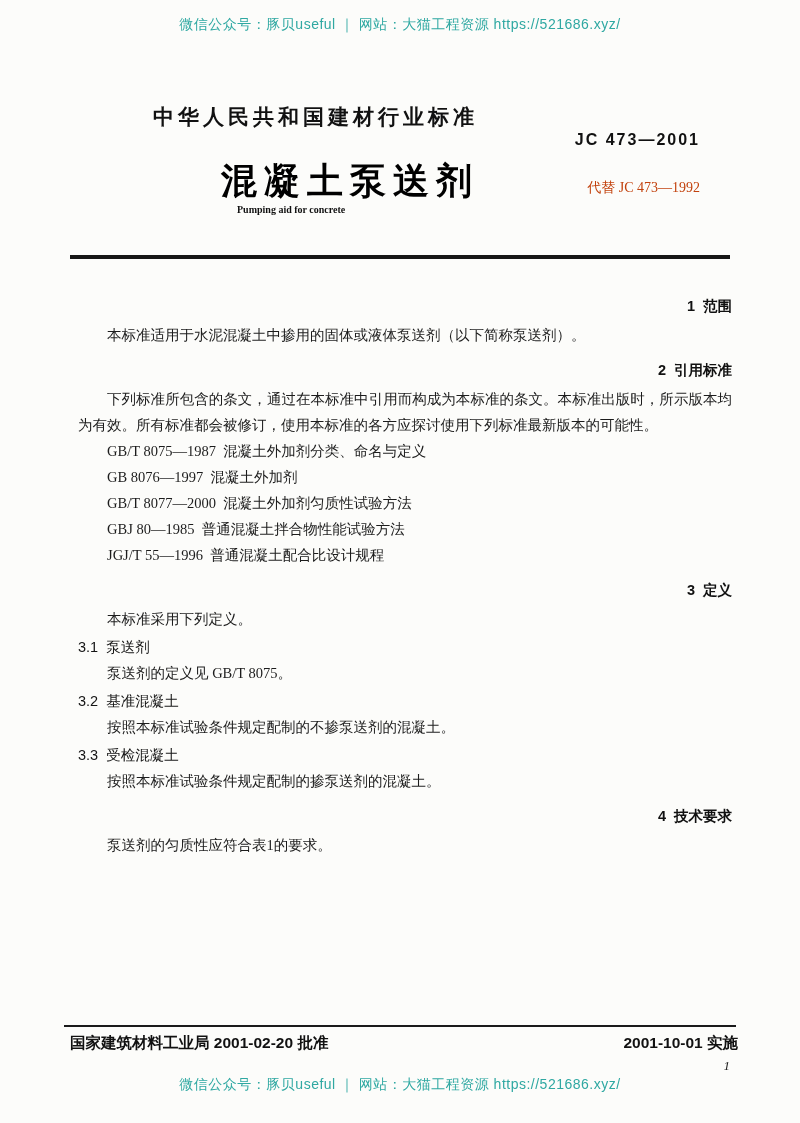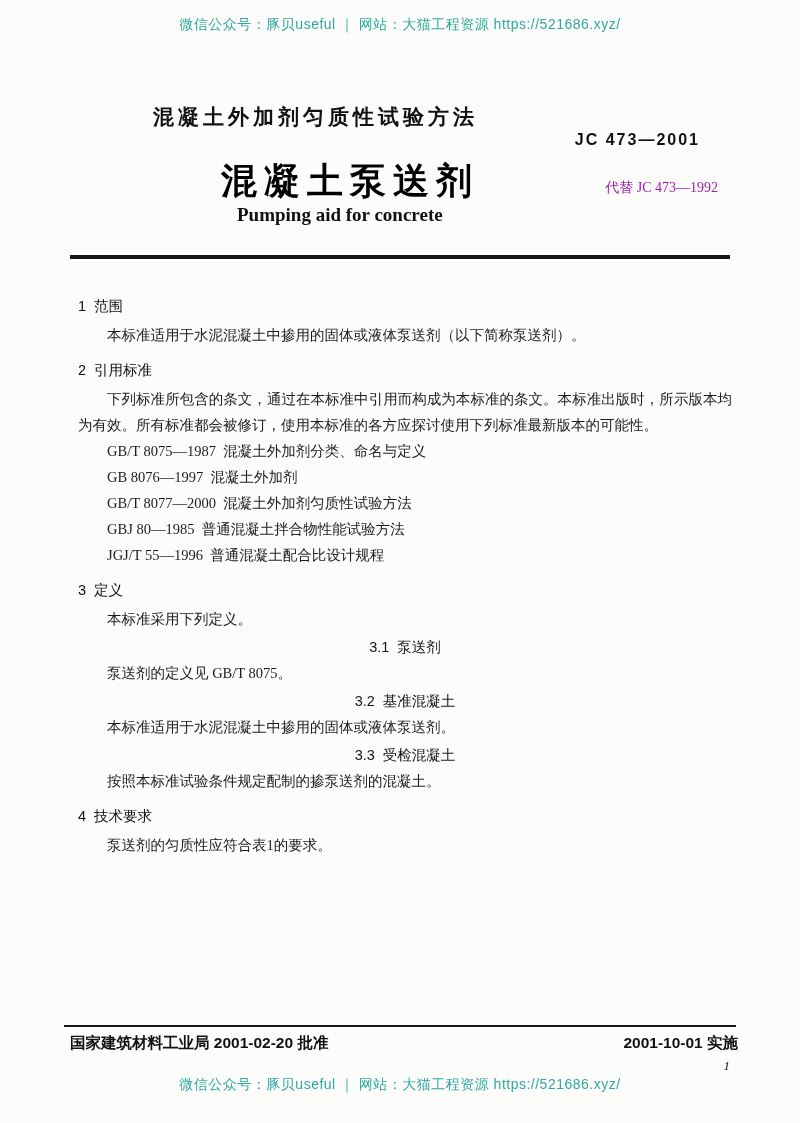--- a/index.html
+++ b/index.html
@@ -48,58 +48,58 @@
     position: absolute;
     left: 221px; top: 157px;
     font-family: "Liberation Sans", "DejaVu Sans", sans-serif;
     font-weight: bold;
     font-size: 36px;
     letter-spacing: 7px;
     color: #000000;
   }
   .replaces {
     position: absolute;
-    right: 82px; top: 179px;
+    right: 100px; top: 179px;
     font-size: 14px;
-    color: #a21caf;
+    color: #c2410c;
   }
   .doc-title-en {
     position: absolute;
     left: 237px; top: 204px;
     font-weight: bold;
-    font-size: 19px;
+    font-size: 10px;
     color: #111;
   }
   .rule-thick {
     position: absolute;
     left: 70px; top: 255px;
     width: 660px; height: 4px;
     background: #161616;
   }
 
   .doc-body {
     position: absolute;
     left: 78px; top: 284px;
     width: 654px;
     font-size: 14.5px;
     line-height: 26px;
   }
   .block { white-space: pre-wrap; }
   .block.heading {
     font-family: "Liberation Sans", "DejaVu Sans", sans-serif;
-    font-weight: normal;
+    font-weight: bold;
     color: #111;
     margin: 9px 0 3px 0;
+    text-align: right;
   }
   .block.subheading {
     font-family: "Liberation Sans", "DejaVu Sans", sans-serif;
     font-weight: normal;
     color: #141414;
     margin: 2px 0 0 0;
-    text-align: center;
   }
   .block.para {
     text-indent: 2em;
     text-align: justify;
     white-space: normal;
     margin: 0;
   }
   .block.ref {
     margin-left: 2em;
   }
@@ -128,21 +128,21 @@
     color: #222;
   }
 </style>
 </head>
 <body>
 
 <div class="page">
 
   <div class="watermark top">微信公众号：豚贝useful ｜ 网站：大猫工程资源 https://521686.xyz/</div>
 
-  <div class="std-type">混凝土外加剂匀质性试验方法</div>
+  <div class="std-type">中华人民共和国建材行业标准</div>
   <div class="std-no">JC 473—2001</div>
   <div class="doc-title">混凝土泵送剂</div>
   <div class="replaces">代替 JC 473—1992</div>
   <div class="doc-title-en">Pumping aid for concrete</div>
 
   <div class="rule-thick"></div>
 
   <div class="doc-body">
       <div class="block heading">1  范围</div>
       <div class="block para">本标准适用于水泥混凝土中掺用的固体或液体泵送剂（以下简称泵送剂）。</div>
@@ -151,21 +151,21 @@
       <div class="block ref">GB/T 8075—1987  混凝土外加剂分类、命名与定义</div>
       <div class="block ref">GB 8076—1997  混凝土外加剂</div>
       <div class="block ref">GB/T 8077—2000  混凝土外加剂匀质性试验方法</div>
       <div class="block ref">GBJ 80—1985  普通混凝土拌合物性能试验方法</div>
       <div class="block ref">JGJ/T 55—1996  普通混凝土配合比设计规程</div>
       <div class="block heading">3  定义</div>
       <div class="block para">本标准采用下列定义。</div>
       <div class="block subheading">3.1  泵送剂</div>
       <div class="block para">泵送剂的定义见 GB/T 8075。</div>
       <div class="block subheading">3.2  基准混凝土</div>
-      <div class="block para">本标准适用于水泥混凝土中掺用的固体或液体泵送剂。</div>
+      <div class="block para">按照本标准试验条件规定配制的不掺泵送剂的混凝土。</div>
       <div class="block subheading">3.3  受检混凝土</div>
       <div class="block para">按照本标准试验条件规定配制的掺泵送剂的混凝土。</div>
       <div class="block heading">4  技术要求</div>
       <div class="block para">泵送剂的匀质性应符合表1的要求。</div>
     </div>
 
   <div class="rule-thin"></div>
   <div class="footer-row">
     <span>国家建筑材料工业局 2001-02-20 批准</span>
     <span>2001-10-01 实施</span>

